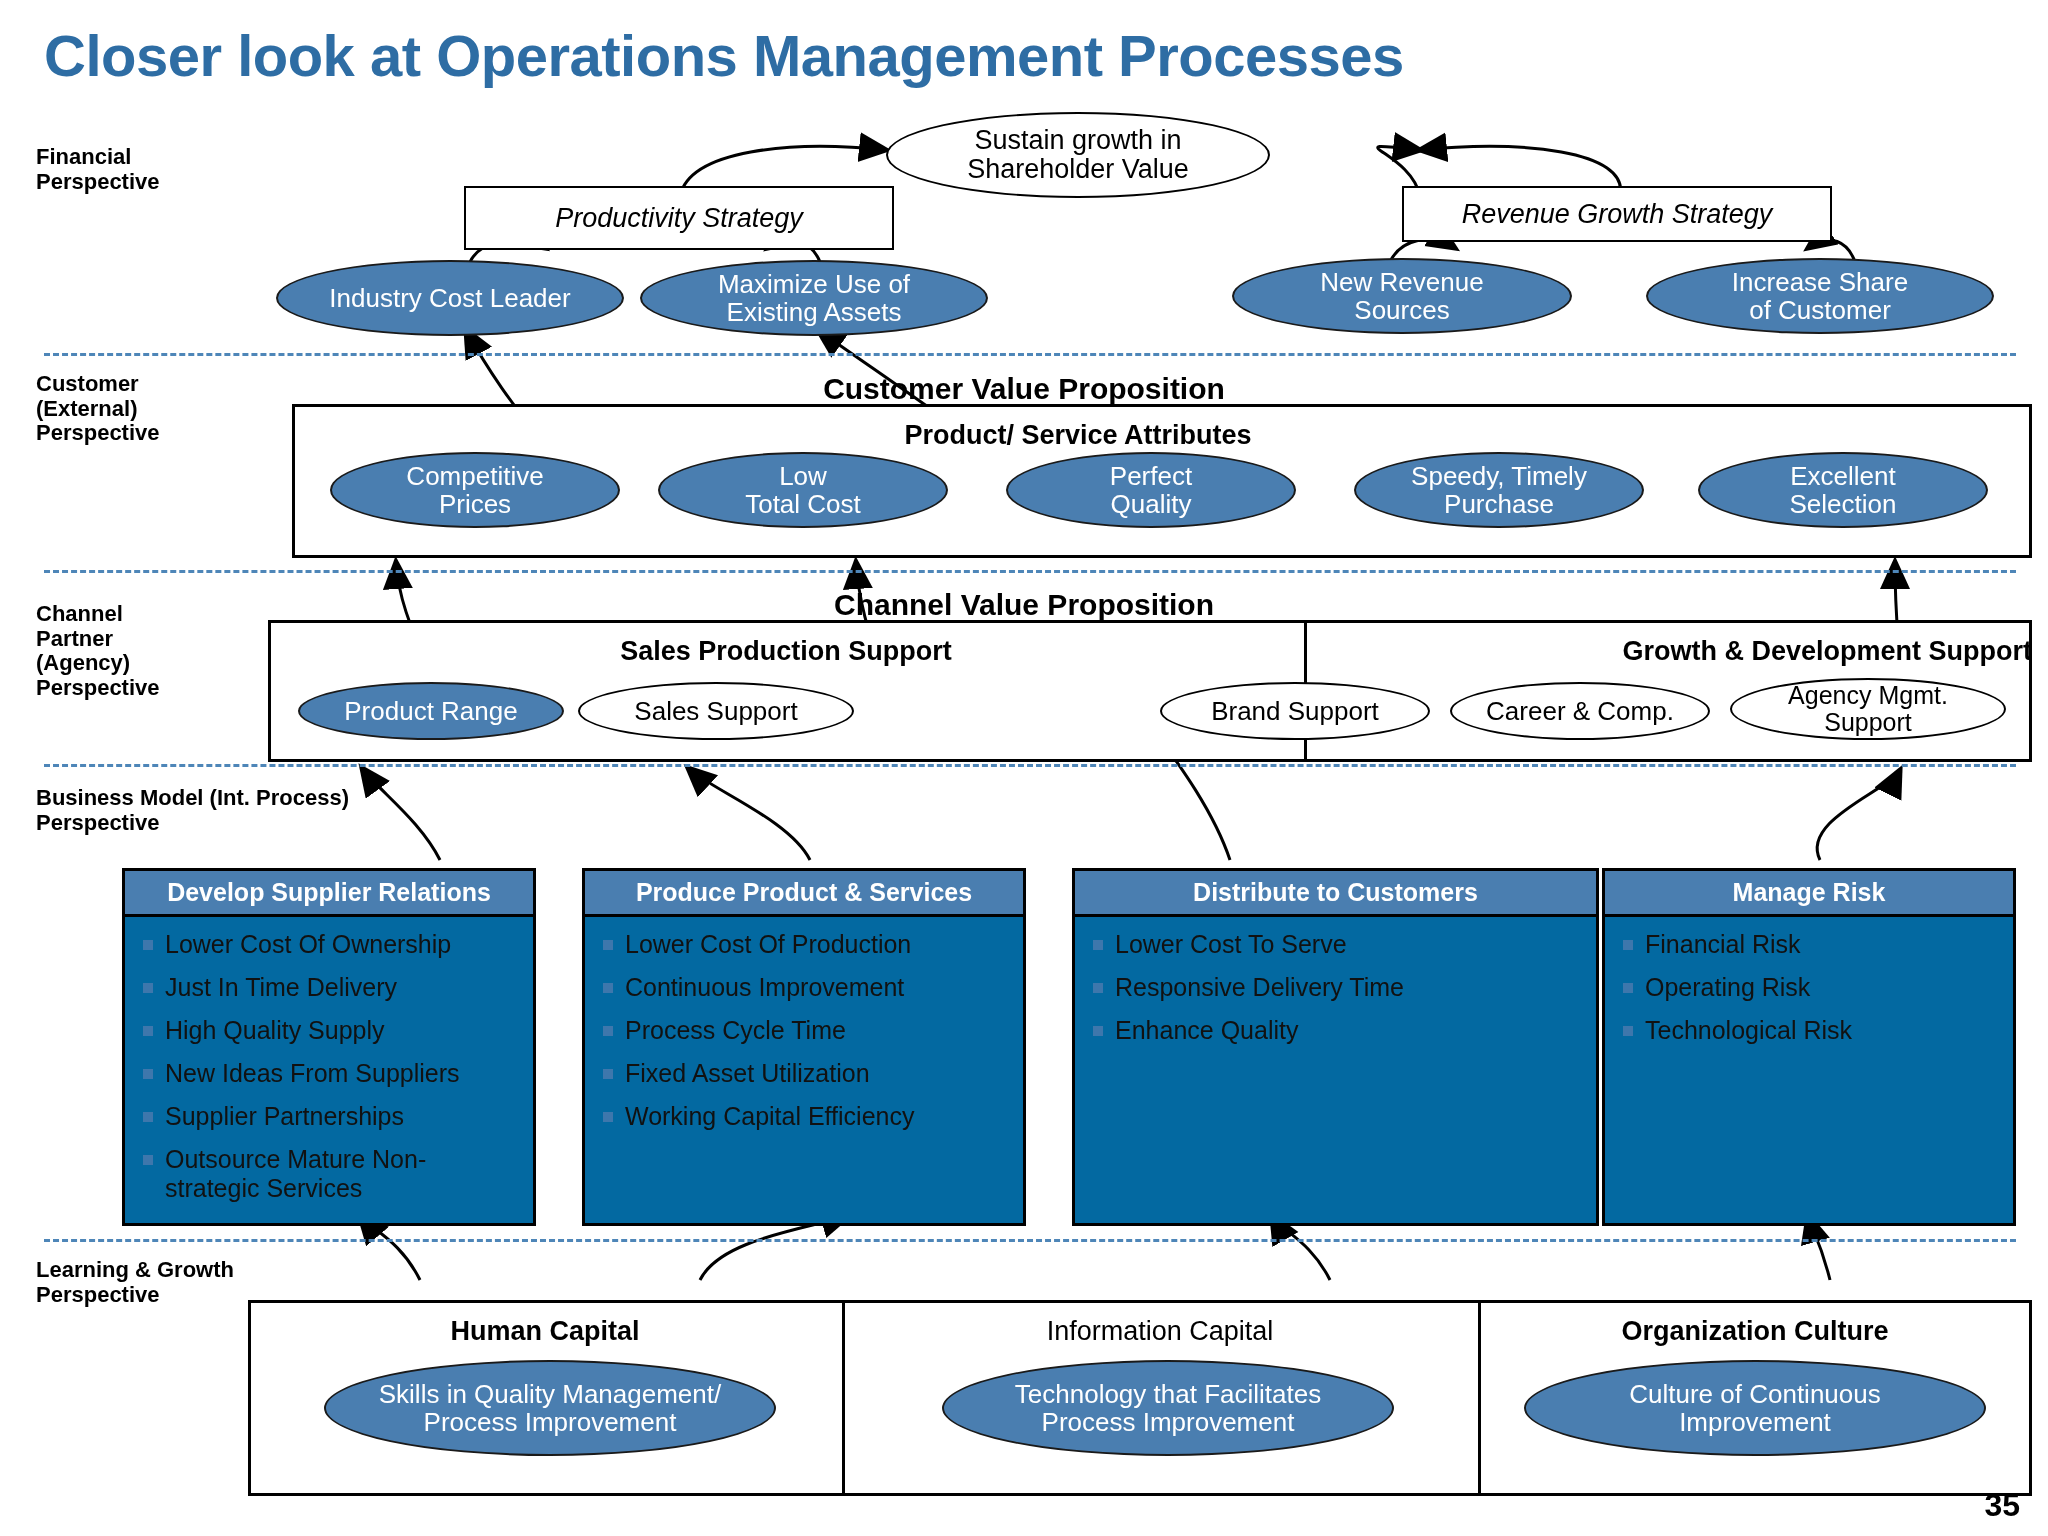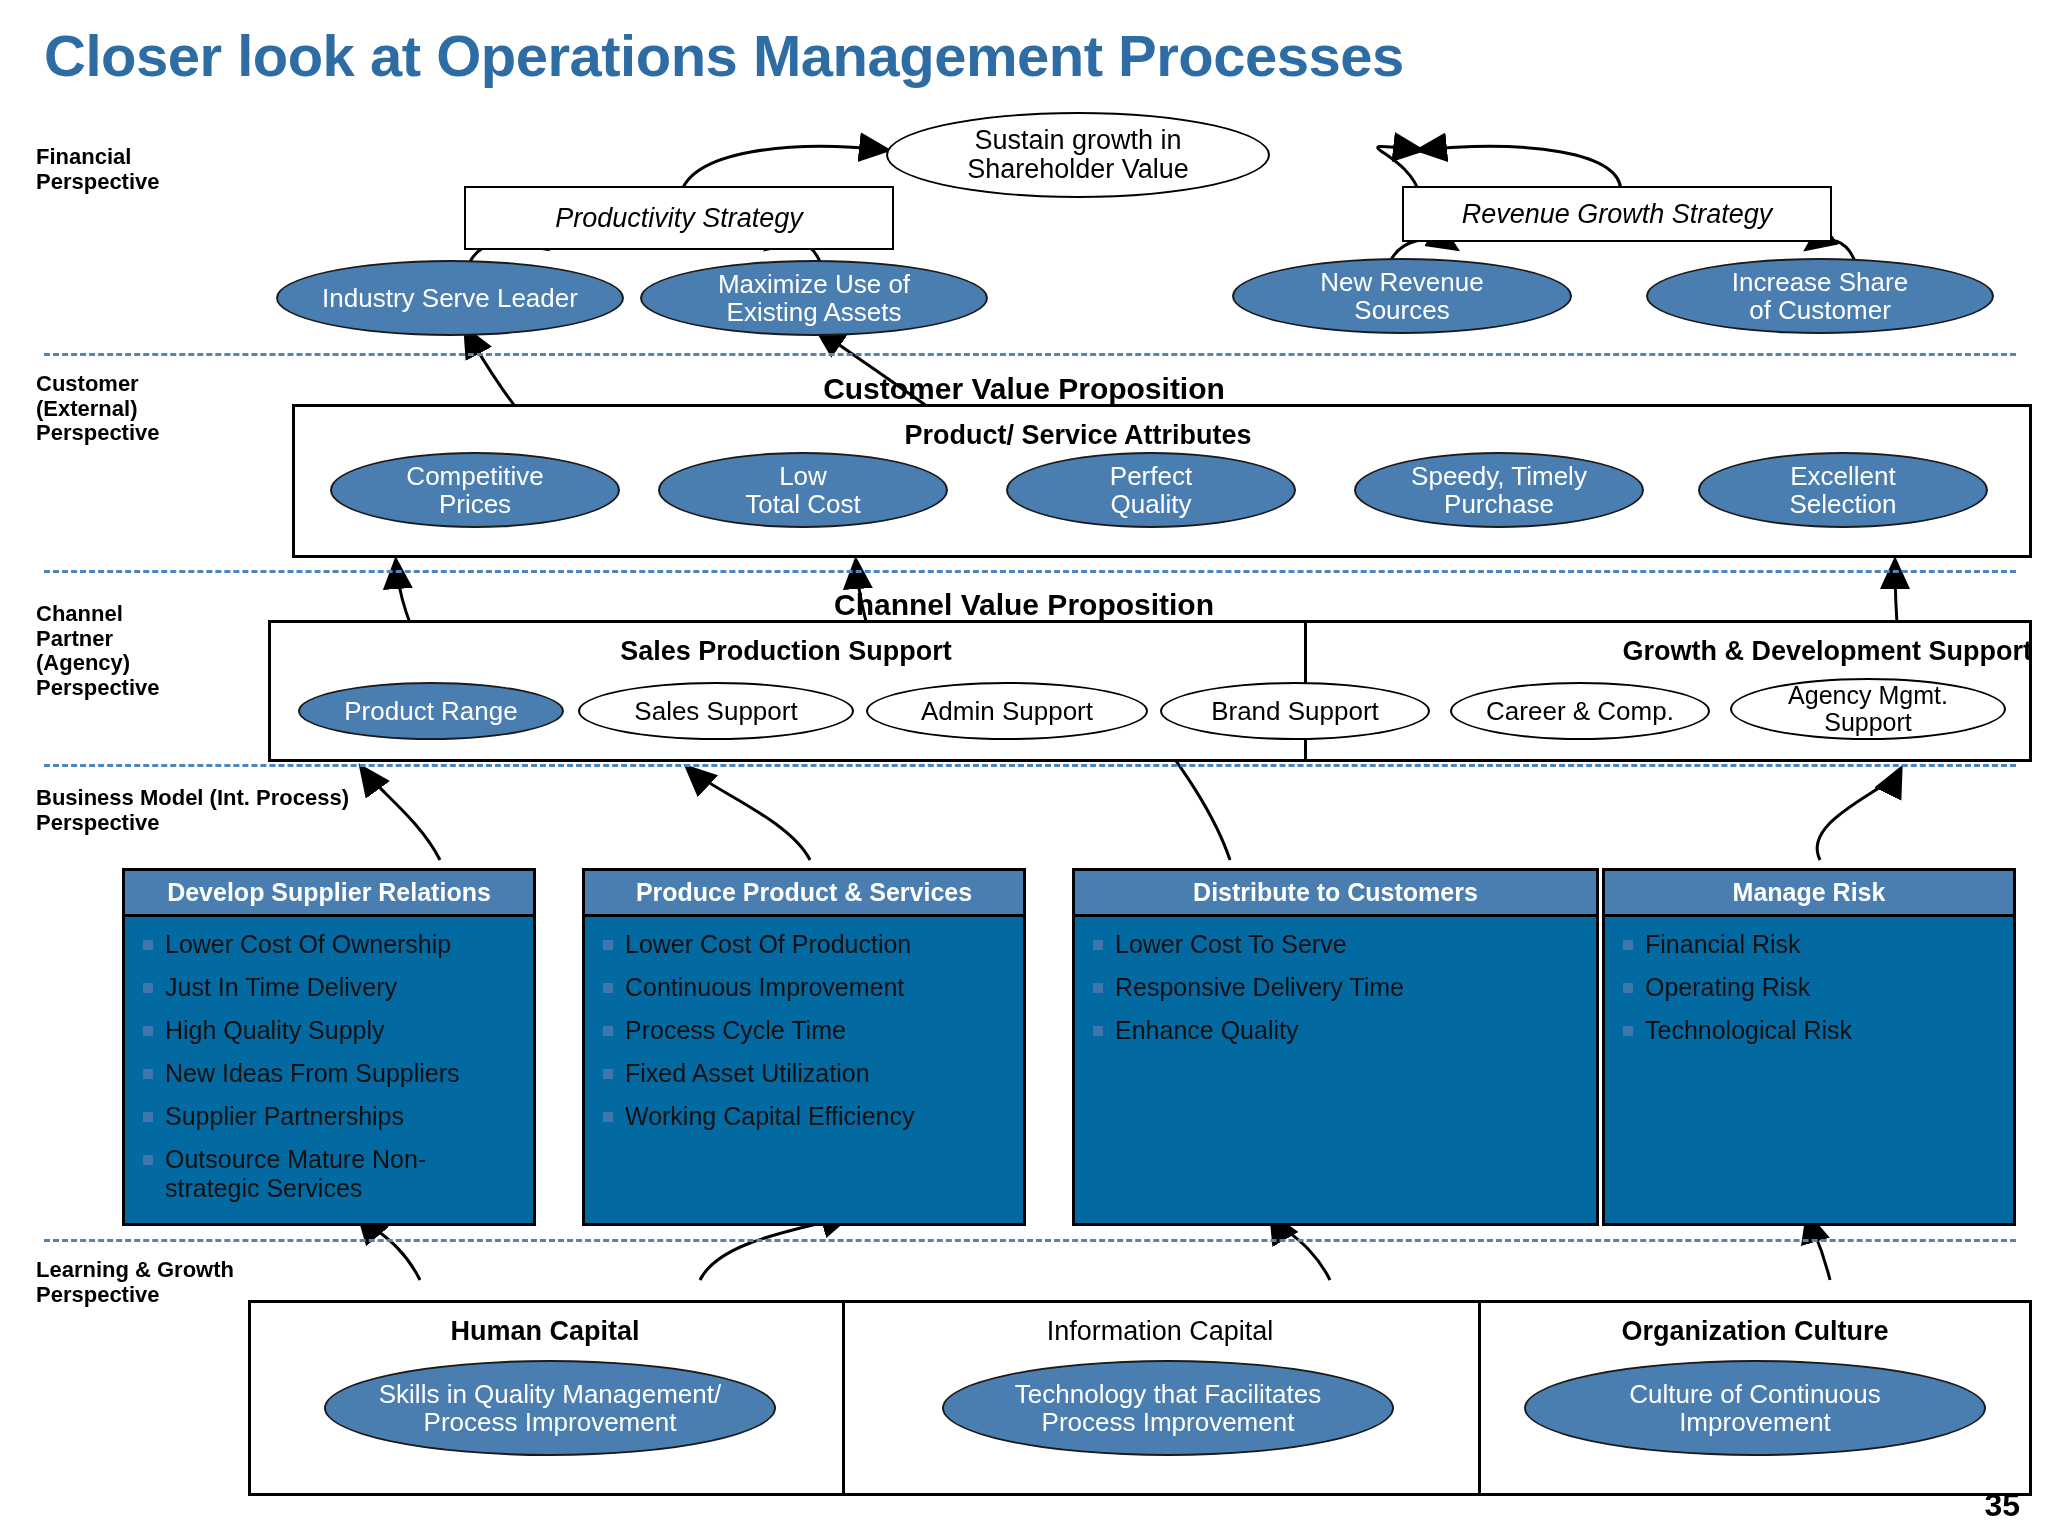--- a/index.html
+++ b/index.html
@@ -177,21 +177,21 @@
   <div class="sep" style="left:44px;top:570px;width:1972px;"></div>
   <div class="sep" style="left:44px;top:764px;width:1972px;"></div>
   <div class="sep" style="left:44px;top:1239px;width:1972px;"></div>
 
   <div class="ell plain" style="left:886px;top:112px;width:384px;height:86px;font-size:27px;white-space:pre-line;">Sustain growth in
 Shareholder Value</div>
 
   <div class="rectbox" style="left:464px;top:186px;width:430px;height:64px;">Productivity Strategy</div>
   <div class="rectbox" style="left:1402px;top:186px;width:430px;height:56px;">Revenue Growth Strategy</div>
 
-  <div class="ell filled" style="left:276px;top:260px;width:348px;height:76px;font-size:26px;white-space:pre-line;">Industry Serve Leader</div>
+  <div class="ell filled" style="left:276px;top:260px;width:348px;height:76px;font-size:26px;white-space:pre-line;">Industry Cost Leader</div>
   <div class="ell filled" style="left:640px;top:260px;width:348px;height:76px;font-size:26px;white-space:pre-line;">Maximize Use of
 Existing Assets</div>
   <div class="ell filled" style="left:1232px;top:258px;width:340px;height:76px;font-size:26px;white-space:pre-line;">New Revenue
 Sources</div>
   <div class="ell filled" style="left:1646px;top:258px;width:348px;height:76px;font-size:26px;white-space:pre-line;">Increase Share
 of Customer</div>
 
   <div class="sec-head big" style="left:0;top:372px;width:2048px;">Customer Value Proposition</div>
   <div class="frame frame-white" style="left:292px;top:404px;width:1740px;height:154px;"></div>
   <div class="sec-head" style="left:292px;top:420px;width:1572px;">Product/ Service Attributes</div>
@@ -209,21 +209,20 @@
 
   <div class="sec-head big" style="left:0;top:588px;width:2048px;">Channel Value Proposition</div>
   <div class="frame frame-white" style="left:268px;top:620px;width:1764px;height:142px;"></div>
   <div class="vline" style="left:1304px;top:620px;height:142px;"></div>
 
   <div class="sec-head" style="left:268px;top:636px;width:1036px;">Sales Production Support</div>
   <div class="sec-head" style="left:1304px;top:636px;width:728px;text-align:right;">Growth &amp; Development Support</div>
 
   <div class="ell filled" style="left:298px;top:682px;width:266px;height:58px;font-size:26px;white-space:pre-line;">Product Range</div>
   <div class="ell hollow" style="left:578px;top:682px;width:276px;height:58px;font-size:26px;white-space:pre-line;">Sales Support</div>
-  <div class="ell hollow" style="left:866px;top:682px;width:282px;height:58px;font-size:26px;white-space:pre-line;">Admin Support</div>
   <div class="ell hollow" style="left:1160px;top:682px;width:270px;height:58px;font-size:26px;white-space:pre-line;">Brand Support</div>
   <div class="ell hollow" style="left:1450px;top:682px;width:260px;height:58px;font-size:26px;white-space:pre-line;">Career &amp; Comp.</div>
   <div class="ell hollow" style="left:1730px;top:678px;width:276px;height:62px;font-size:25px;white-space:pre-line;">Agency Mgmt.
 Support</div>
 
   <div class="proc" style="left:122px;top:868px;width:414px;height:358px;">
     <div class="proc-head">Develop Supplier Relations</div>
     <div class="proc-body">
       <ul>
         <li>Lower Cost Of Ownership</li>

